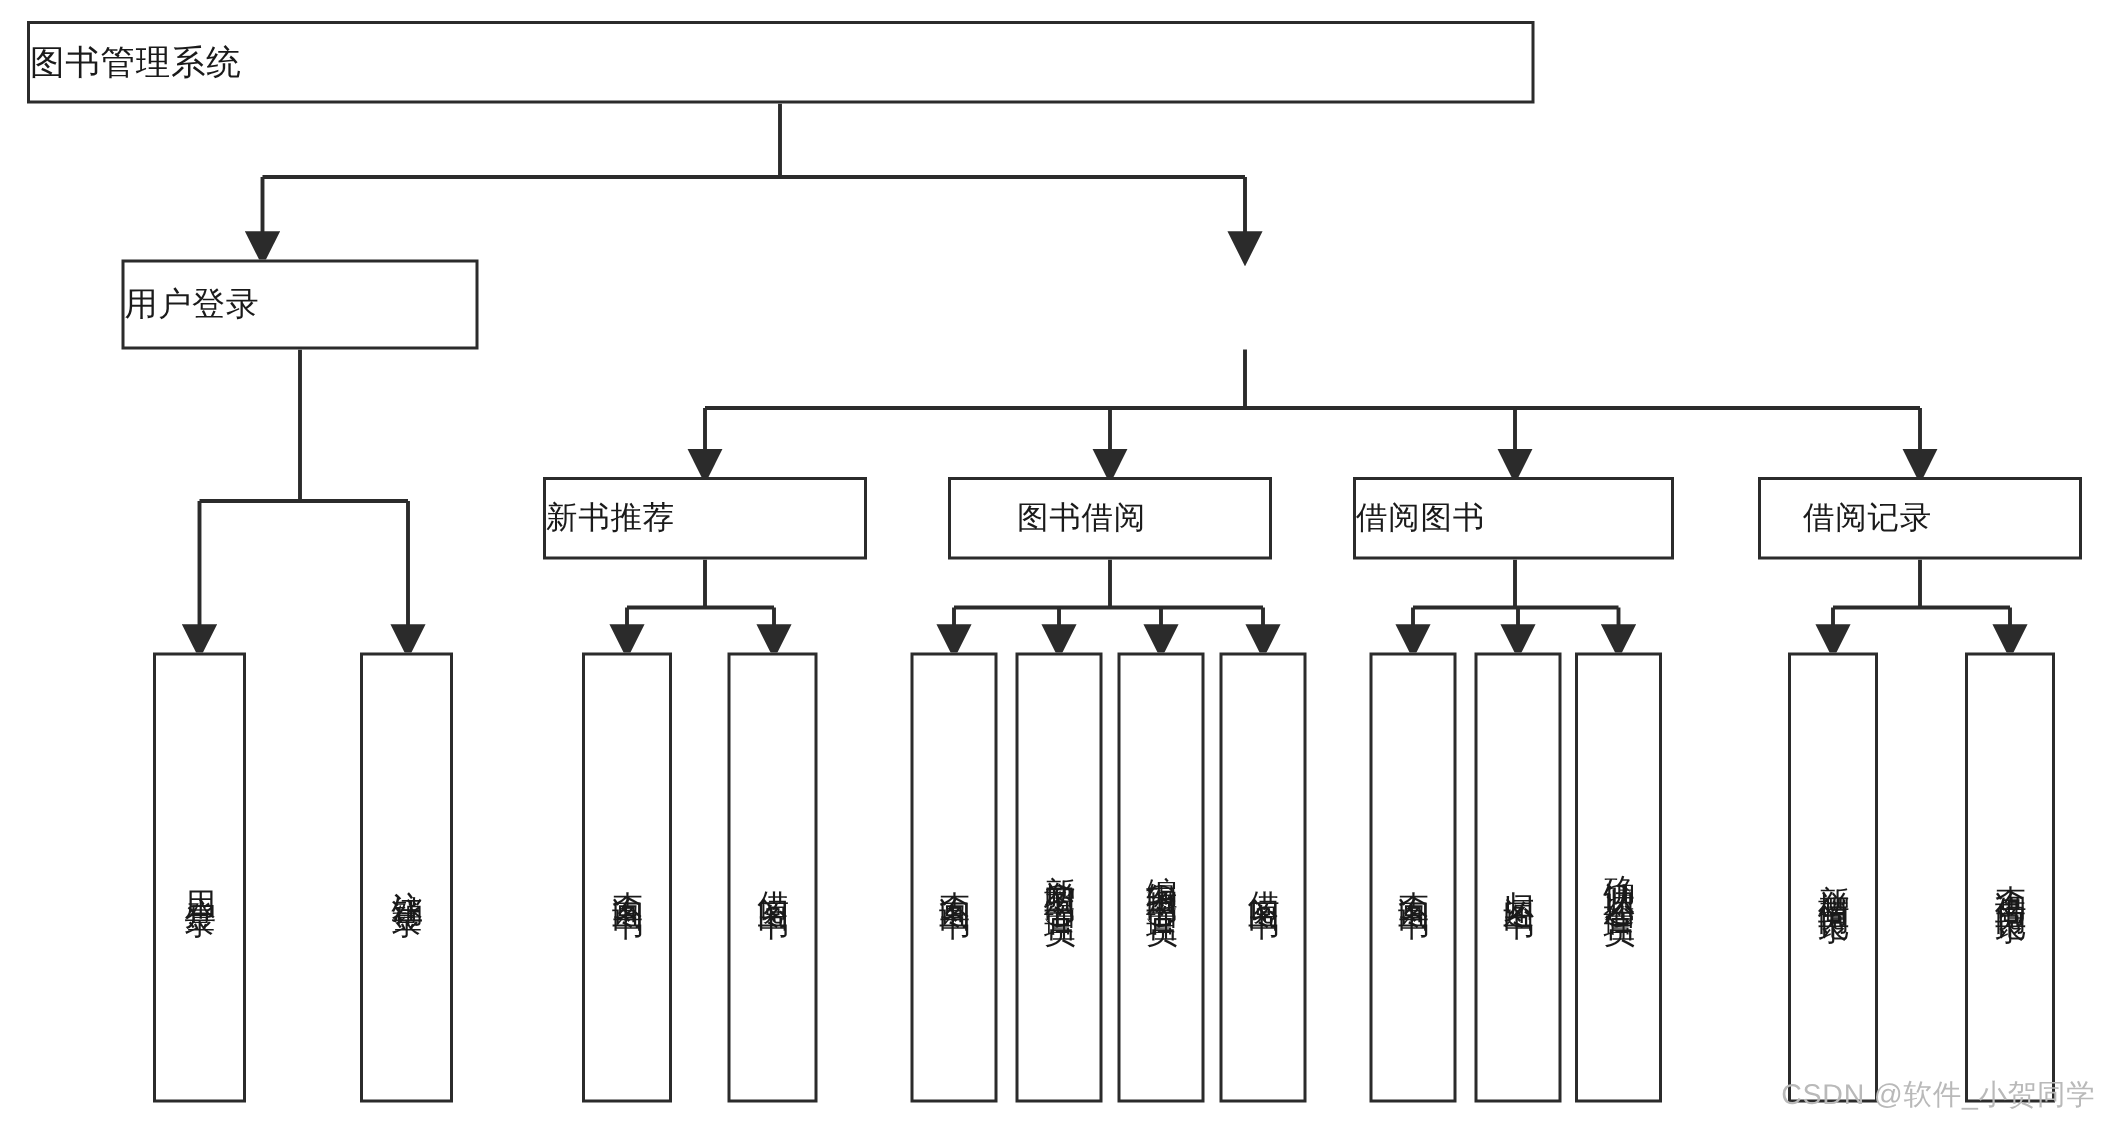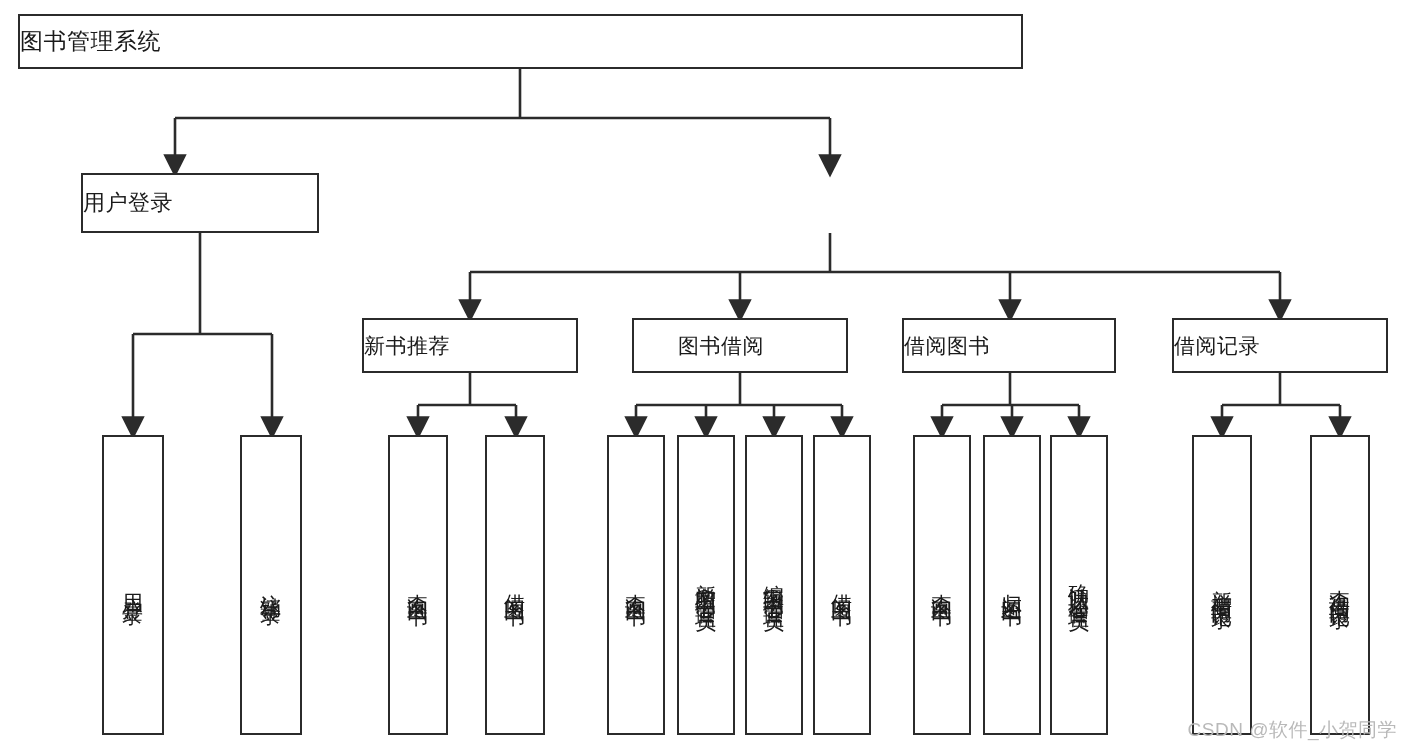--- a/index.html
+++ b/index.html
@@ -137,21 +137,21 @@
 
   <div class="node lvl3" style="left:362px; top:318px; width:216px; height:55px;">
     <span class="label">新书推荐</span>
   </div>
   <div class="node lvl3" style="left:632px; top:318px; width:216px; height:55px;padding-left:44px;">
     <span class="label">图书借阅</span>
   </div>
   <div class="node lvl3" style="left:902px; top:318px; width:214px; height:55px;">
     <span class="label">借阅图书</span>
   </div>
-  <div class="node lvl3" style="left:1172px; top:318px; width:216px; height:55px;">
+  <div class="node lvl3" style="left:1172px; top:318px; width:216px; height:55px;padding-left:28px;">
     <span class="label">借阅记录</span>
   </div>
 
   <div class="node leaf" style="left:102px; top:435px; width:62px; height:300px;">
     <span class="label">用户登录</span>
   </div>
   <div class="node leaf" style="left:240px; top:435px; width:62px; height:300px;">
     <span class="label">注销登录</span>
   </div>
 

